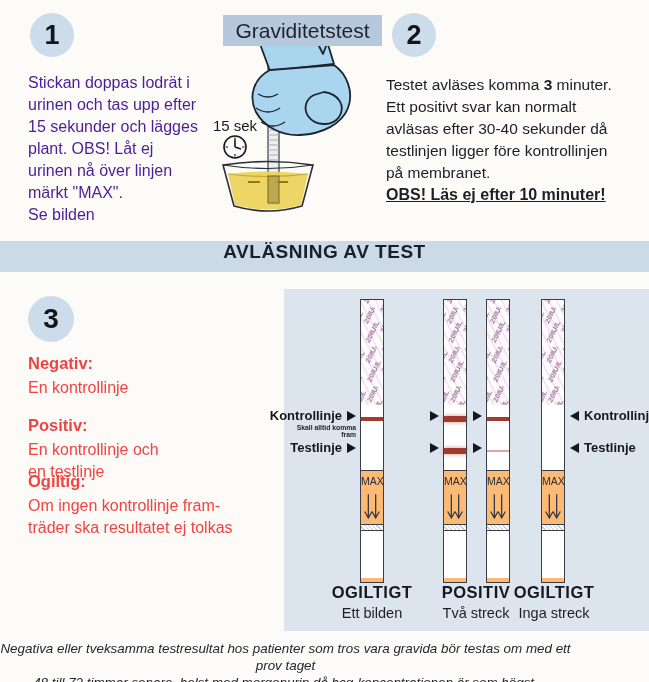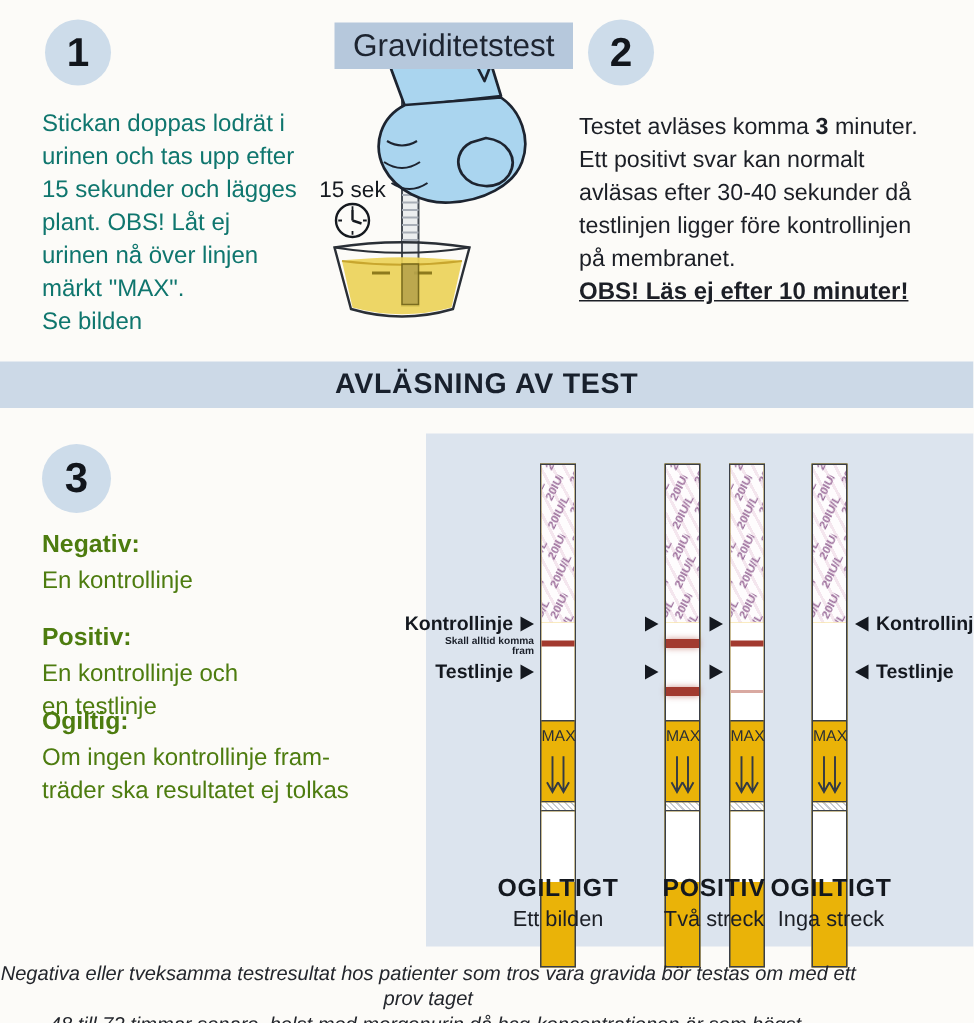--- a/index.html
+++ b/index.html
@@ -12,36 +12,36 @@
   #page{position:relative;width:649px;height:682px;background:#fcfbf8;overflow:hidden;}
 
   .circle{position:absolute;border-radius:50%;background:var(--circle);display:flex;align-items:center;justify-content:center;font-weight:bold;color:#12161c;}
   .c1{left:30px;top:13px;width:44px;height:44px;font-size:27px;}
   .c2{left:392px;top:13px;width:44px;height:44px;font-size:27px;}
   .c3{left:28px;top:296px;width:46px;height:46px;font-size:28px;}
 
   .title-box{position:absolute;left:223px;top:15px;width:159px;height:31px;background:var(--title-box);
     display:flex;align-items:center;justify-content:center;font-size:21px;font-weight:500;color:#1d2430;z-index:5;}
 
-  .step1-text{position:absolute;left:28px;top:72px;width:210px;font-size:16px;line-height:22px;color:#0f766e;}
+  .step1-text{position:absolute;left:28px;top:72px;width:210px;font-size:16px;line-height:22px;color:#4c1d95;}
   .illus{position:absolute;left:198px;top:34px;z-index:2;}
   .step2-text{position:absolute;left:386px;top:74px;width:254px;font-size:15.5px;line-height:22px;color:#1c1f26;}
   .s2-warn{font-weight:bold;font-size:16px;margin-top:0;text-decoration:underline;}
 
   .band{position:absolute;left:0;top:241px;width:649px;height:31px;background:var(--accent-band);
-    display:flex;align-items:center;justify-content:center;}
+    display:flex;justify-content:center;}
   .band span{font-size:19px;font-weight:800;letter-spacing:.5px;color:#18202c;}
 
-  .g3{position:absolute;left:28px;width:230px;font-size:16px;line-height:22px;color:#4d7c0f;}
+  .g3{position:absolute;left:28px;width:230px;font-size:16px;line-height:22px;color:#ef4444;}
   .g3 .lab3{font-weight:bold;font-size:16.5px;margin-bottom:3px;}
   .g3a{top:352px;} .g3b{top:414px;} .g3c{top:470px;}
 
   .panel{position:absolute;left:284px;top:289px;width:365px;height:342px;background:var(--panel);}
 
-  .strip{position:absolute;top:20px;width:24px;height:336px;background:#eab308;border:1.5px solid #3a3f47;}
+  .strip{position:absolute;top:10px;width:24px;height:284px;background:#fdba74;border:1.5px solid #3a3f47;}
   .s1{left:76px;} .s2{left:159px;} .s3{left:202px;} .s4{left:257px;}
   .hatch{position:relative;height:105px;background:repeating-linear-gradient(62deg,#fefcfd 0 5px,#f4e6ee 5px 7px);overflow:hidden;}
   .hatch svg{position:absolute;left:0;top:0;width:100%;height:100%;}
   .membrane{position:relative;height:65px;background:#fff;}
   .line{display:none;position:absolute;left:0;right:0;}
   .line.control{top:12px;height:4px;background:var(--control-line);}
   .line.test{top:44px;height:4px;background:var(--control-line);}
   .has-control .line.control{display:block;}
   .test-strong .line.test{display:block;height:6px;top:43px;box-shadow:0 0 4px rgba(162,58,47,.55);}
   .test-faint .line.test{display:block;height:2px;top:45px;background:var(--faint-line);}

